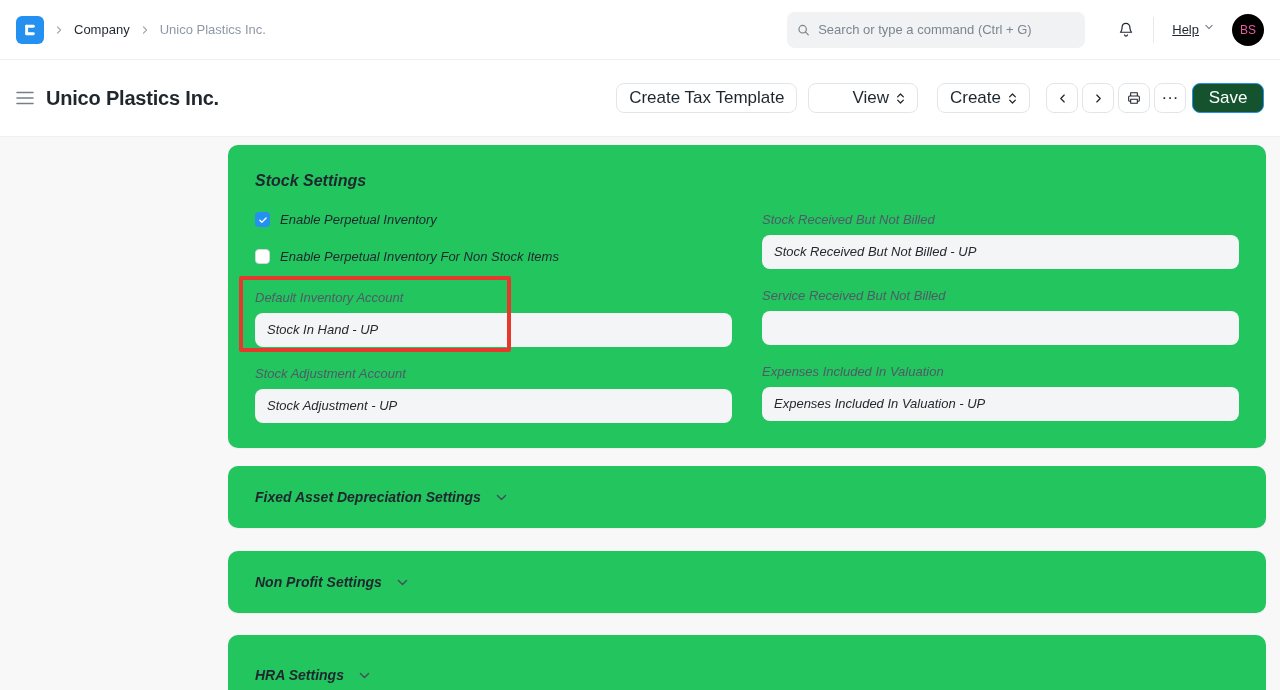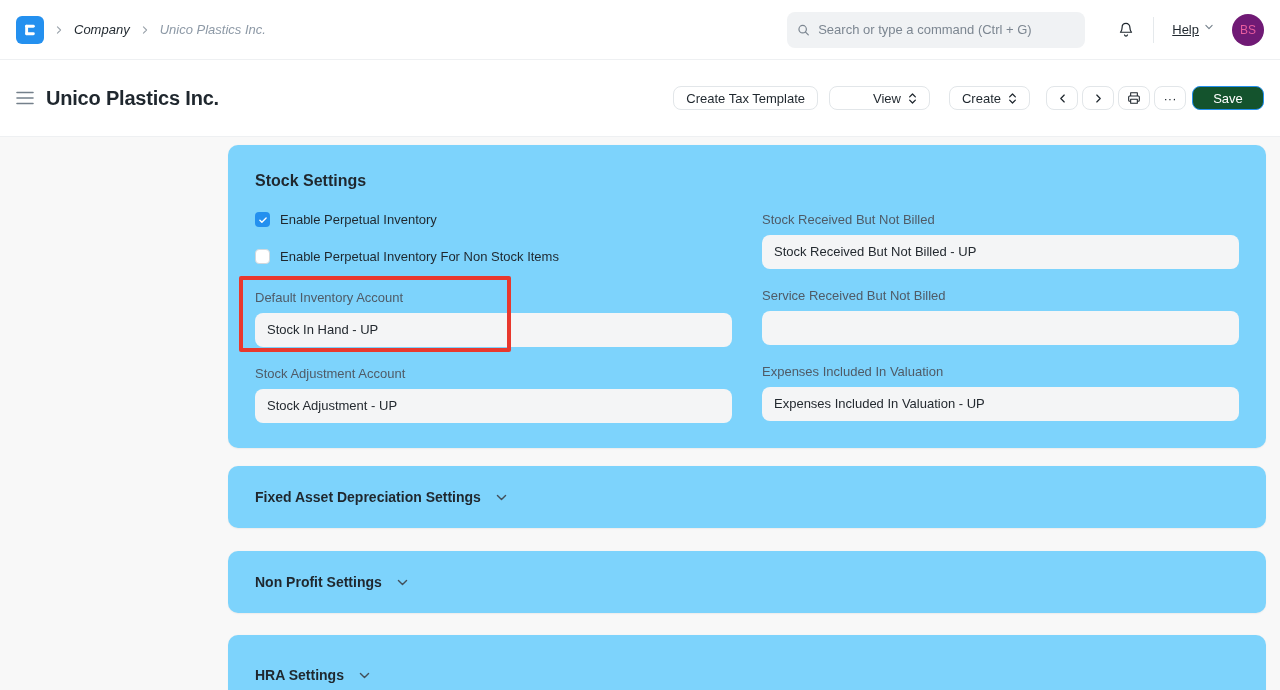--- a/index.html
+++ b/index.html
@@ -5,55 +5,55 @@
   * { margin:0; padding:0; box-sizing:border-box; }
   html,body { width:1280px; height:690px; overflow:hidden; background:#f8f8f8;
     font-family:"Liberation Sans","DejaVu Sans",sans-serif; color:#1f272e; }
 
   
   .navbar { height:60px; background:#fff; border-bottom:1px solid #eef0f2;
     display:flex; align-items:center; padding:0 16px; }
   .logo { width:28px; height:28px; background:#2490ef; border-radius:6px;
     display:flex; align-items:center; justify-content:center; flex:0 0 auto; cursor:pointer; }
   .crumb-sep { margin:0 10px; display:flex; align-items:center; }
-  .crumb { font-size:13px; cursor:pointer;font-style:italic; }
+  .crumb { font-size:13px; cursor:pointer; }
   .crumb.active { color:#1f272e; font-weight:500; }
   .crumb.muted { color:#8d99a6; }
   .nav-right { margin-left:auto; display:flex; align-items:center; }
   .searchbar { width:298px; height:36px; background:#f0f2f4; border-radius:8px;
     display:flex; align-items:center; padding:0 10px; border:none; }
   .searchbar input { border:none; background:transparent; outline:none; width:100%;
     font-size:13px; color:#1f272e; margin-left:8px;
     font-family:"Liberation Sans","DejaVu Sans",sans-serif; }
   .searchbar input::placeholder { color:#7c8691; }
   .bell-btn { margin-left:32px; cursor:pointer; display:flex; align-items:center; }
   .nav-divider { width:1px; height:26px; background:#e5e9ec; margin:0 18px; }
   .help { display:flex; font-size:13px; cursor:pointer;text-decoration:underline; }
   .help svg { margin-left:5px; }
-  .avatar { width:32px; height:32px; border-radius:50%; background:#701a75;
+  .avatar { width:32px; height:32px; border-radius:50%; background:#000000;
     color:#e85d9e; font-size:12px; font-weight:500; display:flex; align-items:center;
     justify-content:center; margin-left:18px; cursor:pointer; }
 
   
   .page-head { height:77px; background:#fff; border-bottom:1px solid #eef0f2;
     display:flex; align-items:center; padding:0 16px; }
   .menu-toggle { margin-right:12px; cursor:pointer; display:flex; align-items:center; }
   .page-title { font-size:20px; font-weight:700; letter-spacing:-0.2px; }
   .head-actions { margin-left:auto; display:flex; align-items:center; gap:9px; }
-  .btn { height:24px; background:#fff; border:1px solid #e2e6e9; border-radius:8px;
-    font-size:13px; color:#1f272e; display:flex; align-items:center; justify-content:center;
+  .btn { height:30px; background:#fff; border:1px solid #e2e6e9; border-radius:8px;
+    font-size:17px; color:#1f272e; display:flex; align-items:center; justify-content:center;
     padding:0 12px; cursor:pointer; font-family:inherit; }
   .btn.icon-btn { width:32px; padding:0; }
   .btn .updown { margin-left:7px; }
   .btn-primary { background:#14532d; border:1px solid #2490ef; color:#fff; width:72px; }
 
   
   .content { padding-top:8px; }
   .container { margin-left:228px; width:1038px; }
-  .card { background:#7dd3fc; border-radius:10px; box-shadow:0 0.5px 1.5px rgba(0,0,0,.05); }
+  .card { background:#22c55e; border-radius:10px; box-shadow:0 0.5px 1.5px rgba(0,0,0,.05);font-style:italic; }
   .card.main { padding:27px 27px 25px 27px; }
   .card-title { font-size:16px; font-weight:700; margin-bottom:22px; }
   .grid { display:grid; grid-template-columns:1fr 1fr; column-gap:30px; }
 
   .check-row { display:flex; align-items:center; margin-bottom:22px; cursor:pointer; }
   .checkbox { width:15px; height:15px; border-radius:4px; flex:0 0 auto;
     display:flex; align-items:center; justify-content:center; }
   .checkbox.checked { background:#2490ef; }
   .checkbox.unchecked { background:#fff; border:1px solid #d1d8dd; }
   .check-label { font-size:13px; margin-left:10px; color:#1f272e; }

